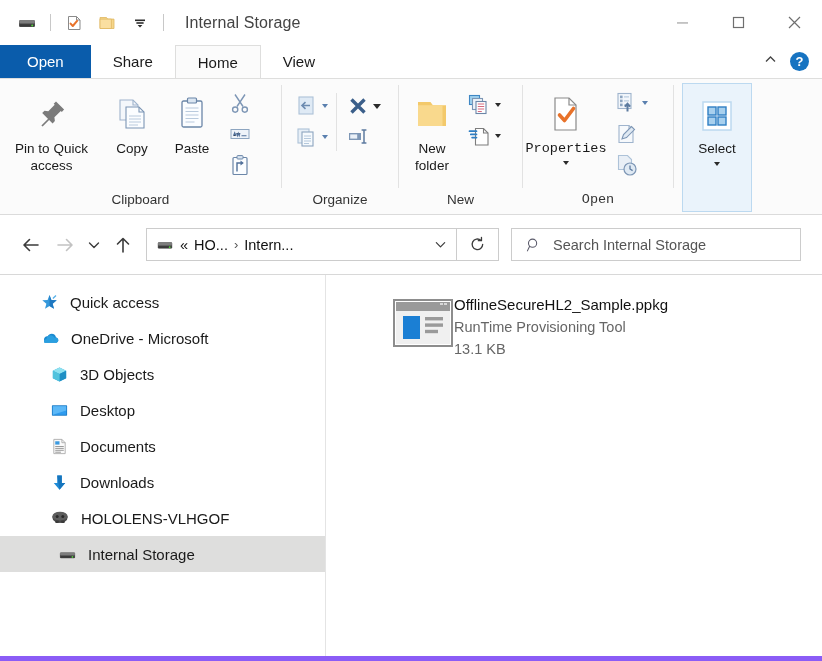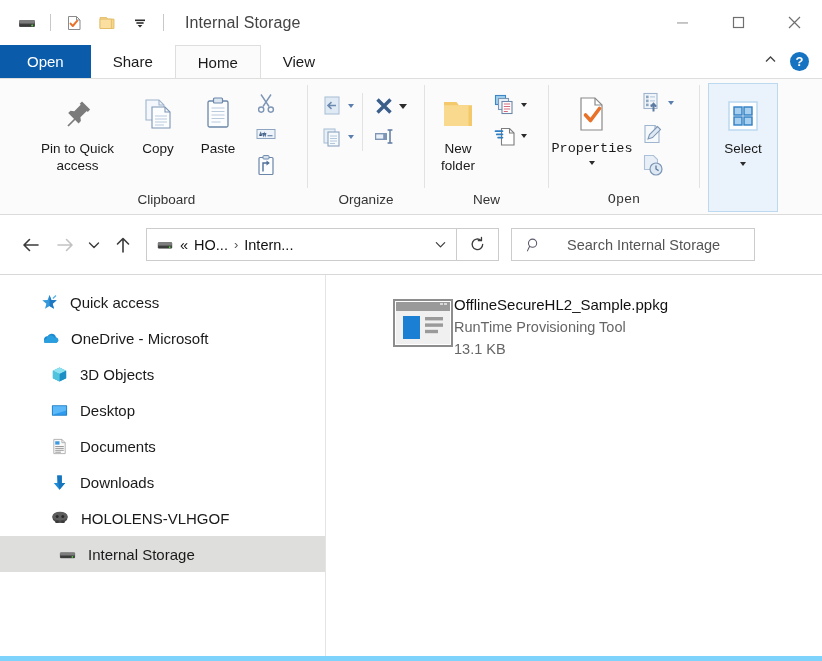--- a/index.html
+++ b/index.html
@@ -3,21 +3,21 @@
 <meta charset="utf-8">
 <style>
   * { box-sizing: border-box; margin: 0; padding: 0; }
   html, body {
     width: 822px; height: 661px;
     font-family: "Liberation Sans", sans-serif;
     background: #ffffff;
     overflow: hidden;
     -webkit-font-smoothing: antialiased;
   }
-  #app { position: relative; width: 822px; height: 661px; background:#7dd3fc; }
+  #app { position: relative; width: 822px; height: 661px; background:#8b5cf6; }
 
   
   .titlebar {
     position: relative; height: 45px; background: #ffffff;
     display: flex; align-items: center;
   }
   .qat { display:flex; align-items:center; padding-left: 14px; gap: 7px; height:100%; }
   .qat-sep { width:1px; height:17px; background:#c8c8c8; margin:0 3px; }
   .qat-btn { width:26px; height:26px; display:flex; align-items:center; justify-content:center; }
   .title-text {
@@ -46,21 +46,21 @@
   .help-circle {
     width:19px; height:19px; border-radius:50%; background:#1673c1; color:#fff;
     font-size:13px; display:flex; align-items:center; justify-content:center;
     font-weight:bold;
   }
 
   
   .ribbon {
     position:relative; height:137px; background:#fbfbfb;
     border-top:1px solid #dededd; border-bottom:1px solid #dbdbdb;
-    display:flex; align-items:stretch;padding-left:26px;
+    display:flex; align-items:stretch;
   }
   .rgroup { position:relative; display:flex; flex-direction:column; height:100%; }
   .rgroup-body { flex:1; display:flex; align-items:flex-start; padding-top:7px; }
   .rgroup-label {
     height:23px; font-size:13.5px; color:#333; display:flex;
     align-items:flex-start; justify-content:center; padding-top:1px;
   }
   .rsep { width:1px; background:#e2e2e2; margin:6px 0 26px 0; }
 
   .bigbtn {
@@ -91,22 +91,22 @@
   }
   .crumb-main { flex:1; display:flex; align-items:center; gap:6px; padding-left:9px; overflow:hidden; }
   .crumb-text { font-size:14.5px; color:#111; white-space:nowrap; }
   .crumb-chev { font-size:13px; color:#555; }
   .crumb-drop { width:31px; display:flex; align-items:center; justify-content:center; height:100%; }
   .refresh {
     width:42px; height:33px; border:1px solid #cccccc; border-left:none;
     display:flex; align-items:center; justify-content:center; background:#fff;
   }
   .searchbox {
-    width:244px; height:33px; border:1px solid #ccc; background:#fff;
-    display:flex; align-items:center; gap:25px; padding-left:14px; margin-left:12px;
+    width:290px; height:33px; border:1px solid #ccc; background:#fff;
+    display:flex; align-items:center; gap:11px; padding-left:14px; margin-left:12px;
   }
   .search-ph { font-size:14.5px; color:#555; }
 
   
   .body { display:flex; height:382px; border-top:1px solid #d8d8d8; }
   .sidebar {
     width:326px; background:#ffffff; border-right:1px solid #e4e4e4;
     padding-top:9px; overflow:hidden; position:relative;
   }
   .navitem {

